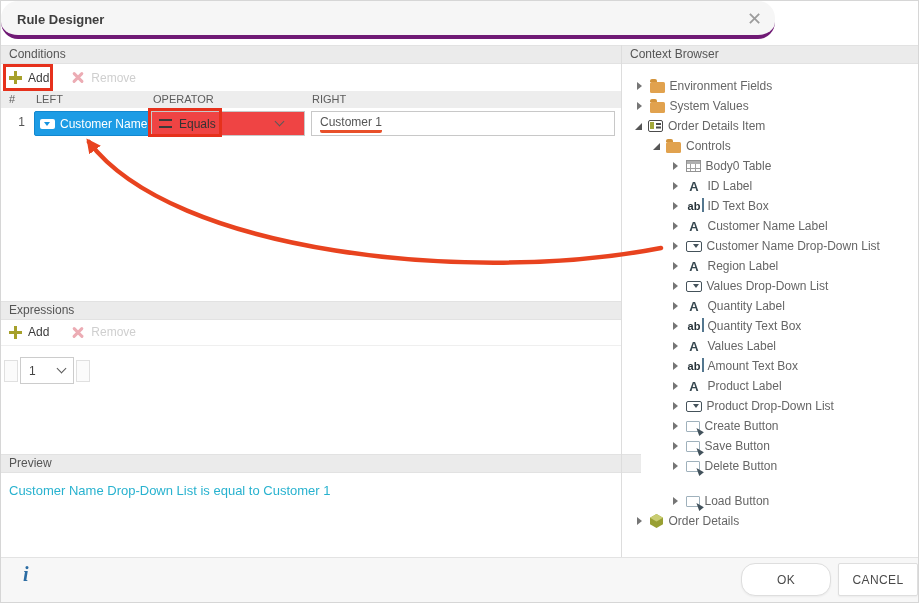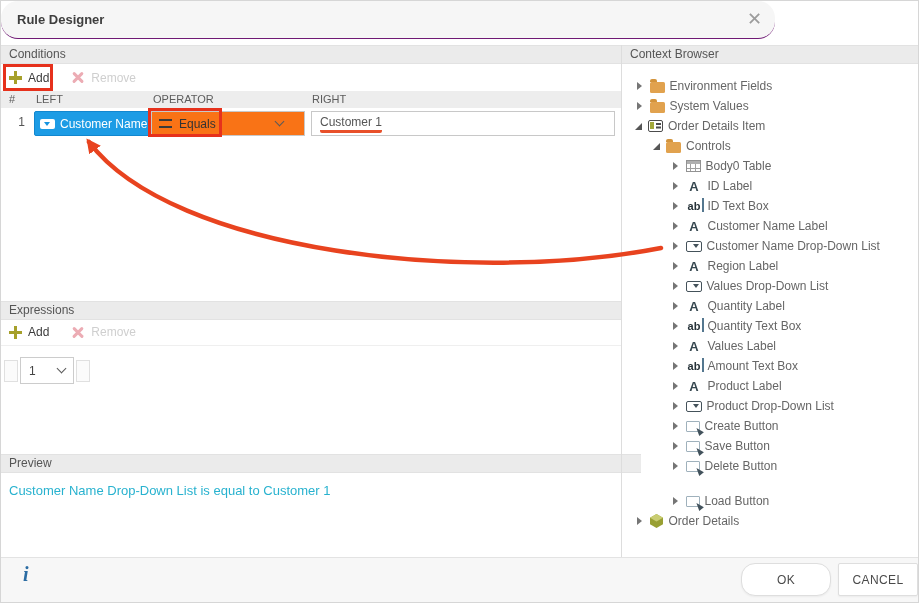--- a/index.html
+++ b/index.html
@@ -7,21 +7,21 @@
   body {
     position: relative;
     font-family: "Liberation Sans", sans-serif;
     background: #ffffff;
     border: 1px solid #d6d6d6;
     overflow: hidden;
     color: #555;
   }
   
   .titlebar { position:absolute; left:0; top:0; width:774px; height:38px;
-    background:#f6f6f6; border-bottom:1px solid #701a75;border-radius:17px; }
+    background:#f6f6f6; border-bottom:4px solid #701a75;border-radius:17px; }
   .title { position:absolute; left:16px; top:11px; font-size:13px; font-weight:bold; color:#3e3e3e; }
   .close { position:absolute; right:13px; top:7px; font-size:18px; color:#9c9c9c; cursor:pointer; line-height:22px; }
   
   .band { position:absolute; height:19px; background:#ebebeb;
     border-top:1px solid #e2e2e2; border-bottom:1px solid #e2e2e2;
     font-size:12px; color:#555; line-height:17px; padding-left:8px; }
   .band-conditions { left:0; top:44px; width:620px; }
   .band-context    { left:621px; top:44px; width:298px; }
   .band-expressions{ left:0; top:300px; width:620px; }
   .band-preview    { left:0; top:453px; width:640px; }
@@ -47,21 +47,21 @@
   .gh-num { left:8px; } .gh-left { left:35px; } .gh-op { left:152px; } .gh-right { left:311px; }
   .row-num { position:absolute; left:0; top:114px; width:24px; text-align:right; font-size:12px; color:#555; }
   .pill { position:absolute; left:33px; top:110px; width:117px; height:25px;
     background:#1d9ce5; border:1px solid #1287cf; border-radius:2px;
     display:flex; align-items:center; gap:5px; padding:0 5px;
     color:#fff; font-size:12px; white-space:nowrap; overflow:hidden; cursor:pointer; }
   .pill-dd { width:15px; height:10px; background:#fff; border-radius:2px; position:relative; flex:none; }
   .pill-dd::after { content:""; position:absolute; left:4px; top:3px; width:0; height:0;
     border:3.5px solid transparent; border-top:4.5px solid #1694e0; }
   .op-select { position:absolute; left:150px; top:110px; width:154px; height:25px;
-    background:#f97316; border:1px solid #c8c8c8; display:flex; align-items:center;
+    background:#ef4444; border:1px solid #c8c8c8; display:flex; align-items:center;
     padding:0 21px 0 7px; font-size:12px; color:#333; cursor:pointer; }
   .eq-icon { width:13px; height:9px; border-top:2.6px solid #3a3a3a; border-bottom:2.6px solid #3a3a3a; flex:none; }
   .op-label { margin-left:7px; }
   .chev { width:7px; height:7px; border-right:1.8px solid #5a5a5a; border-bottom:1.8px solid #5a5a5a;
     transform:rotate(45deg); margin-left:auto; margin-top:-4px; flex:none; }
   .right-input { position:absolute; left:310px; top:110px; width:304px; height:25px;
     background:#fff; border:1px solid #c8c8c8; display:flex; align-items:center;
     padding:0 8px; font-size:12px; color:#555; cursor:text; }
   .underlined { border-bottom:3.5px solid #e8502a; border-radius:2px; padding-bottom:1px; }
   

